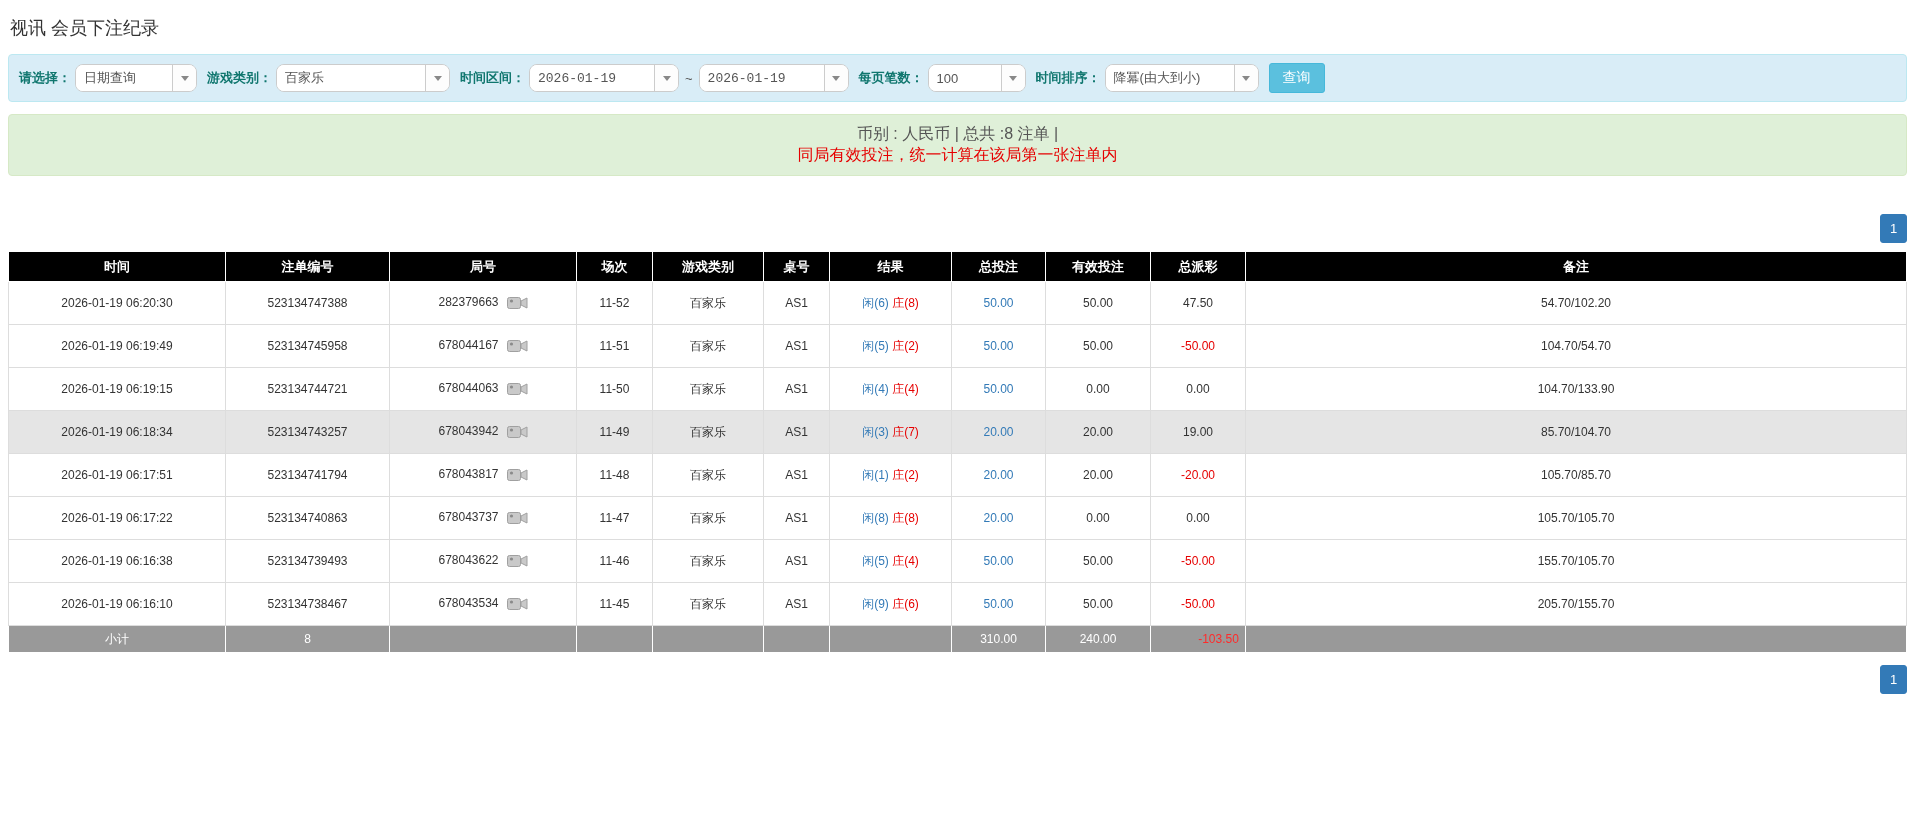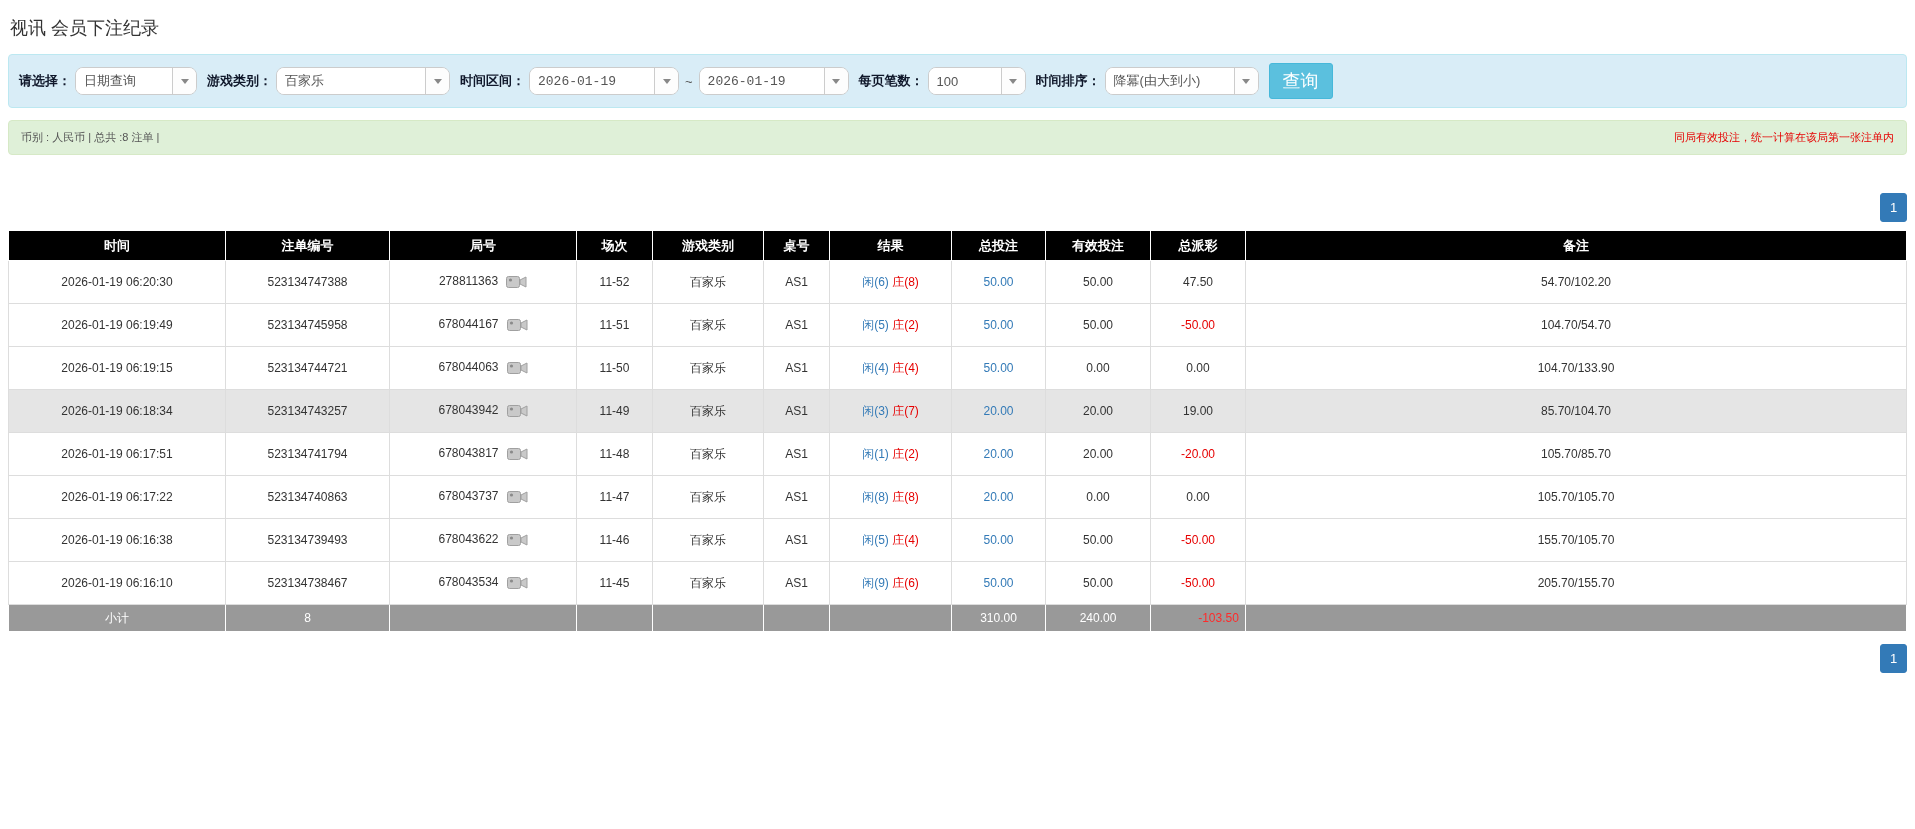--- a/index.html
+++ b/index.html
@@ -11,41 +11,41 @@
   }
   .page { padding: 8px 8px 0 8px; }
 
   .page-title { font-size: 18px; font-weight: 400; color:#333; padding: 8px 0 14px 2px; }
 
   
   .filter-bar {
     background:#d9edf7; border:1px solid #bce8f1; border-radius:4px;
     padding: 8px 10px; display:flex; align-items:center; flex-wrap:nowrap;
   }
-  .flabel { color:#0f172a; font-weight:bold; font-size:13px; margin:0 4px 0 10px; white-space:nowrap; }
+  .flabel { color:#0f766e; font-weight:bold; font-size:13px; margin:0 4px 0 10px; white-space:nowrap; }
   .flabel:first-child { margin-left:0; }
   .combo { display:inline-flex; align-items:stretch; background:#fff; border:1px solid #ccc; border-radius:8px; height:28px; overflow:hidden; }
   .combo-input { border:none; outline:none; padding:0 8px; font-size:13px; color:#555; font-family:inherit; background:#fff; }
   .combo-caret { width:24px; border:none; border-left:1px solid #ccc; background:#fdfdfd; cursor:pointer; display:flex; align-items:center; justify-content:center; }
   .caret { width:0; height:0; border-left:4px solid transparent; border-right:4px solid transparent; border-top:5px solid #888; }
   .tilde { color:#555; margin:0 6px; font-size:13px; }
   .w-select { width:96px; }
   .w-game { width:148px; }
   .w-date { width:124px;font-family:Liberation Mono, monospace; }
   .w-size { width:72px; }
   .w-sort { width:128px; }
   .search-btn {
     margin-left:10px; background:#5bc0de; border:1px solid #46b8da; color:#fff;
-    font-size:18px; padding:5px 13px; border-radius:3px; cursor:pointer; font-family:inherit;
+    font-size:14px; padding:5px 13px; border-radius:3px; cursor:pointer; font-family:inherit;
   }
 
   
   .summary-bar {
     margin-top:12px; background:#dff0d8; border:1px solid #d6e9c6; border-radius:4px;
-    padding:9px 12px; display:flex; justify-content:space-between; align-items:center; font-size:11px;
+    padding:9px 12px; display:flex; justify-content:space-between; align-items:center; font-size:16px;flex-direction:column;
   }
   .summary-left { color:#555; }
   .summary-right { color:#e60000; }
 
   
   .pagination { display:flex; justify-content:flex-end; }
   .pagination.top { margin: 38px 0 8px 0; }
   .pagination.bottom { margin: 12px 0 0 0; }
   .page-btn {
     min-width:27px; height:29px; background:#337ab7; border:1px solid #337ab7; color:#fff;
@@ -161,21 +161,21 @@
           <th>总投注</th>
           <th>有效投注</th>
           <th>总派彩</th>
           <th>备注</th>
         </tr>
     </thead>
     <tbody>
         <tr>
           <td>2026-01-19 06:20:30</td>
           <td>523134747388</td>
-          <td><span>278811363</span><span class="video-icon">
+          <td><span>282379663</span><span class="video-icon">
               <svg width="21" height="16" viewBox="0 0 21 16">
                 <rect x="0.5" y="2.5" width="13" height="11" rx="2" fill="#c9c9c9" stroke="#a0a0a0"></rect>
                 <polygon points="14,6 20,3 20,13 14,10" fill="#c9c9c9" stroke="#a0a0a0"></polygon>
                 <circle cx="4.5" cy="6" r="1.6" fill="#8a8a8a"></circle>
               </svg>
             </span></td>
           <td>11-52</td>
           <td>百家乐</td>
           <td>AS1</td>
           <td><span class="player">闲(6)</span> <span class="banker">庄(8)</span></td>

